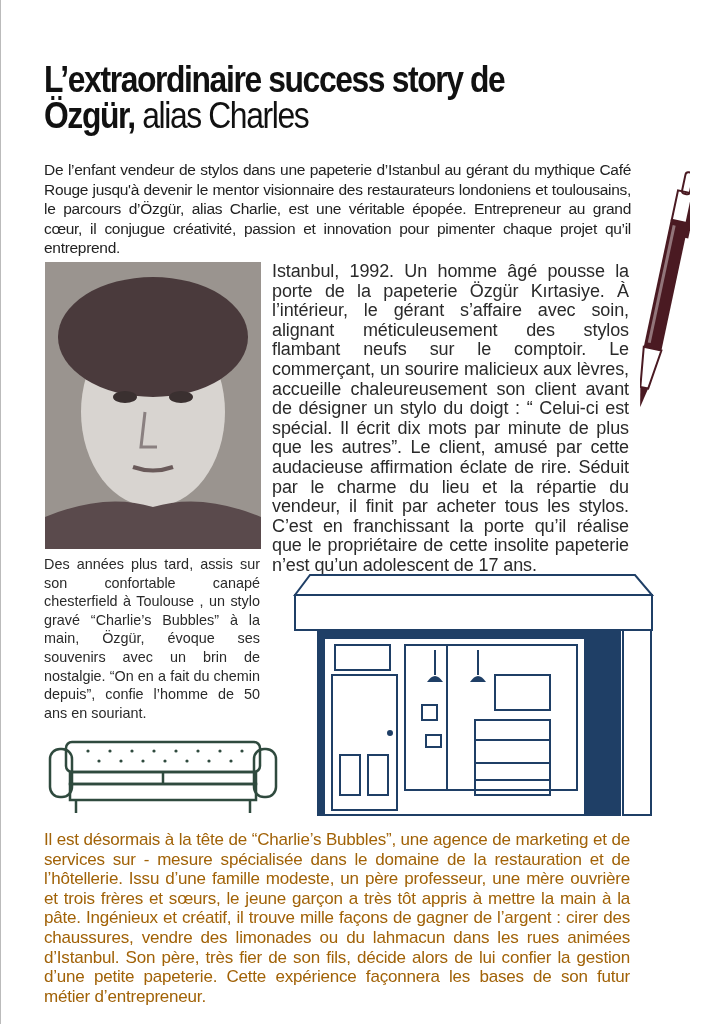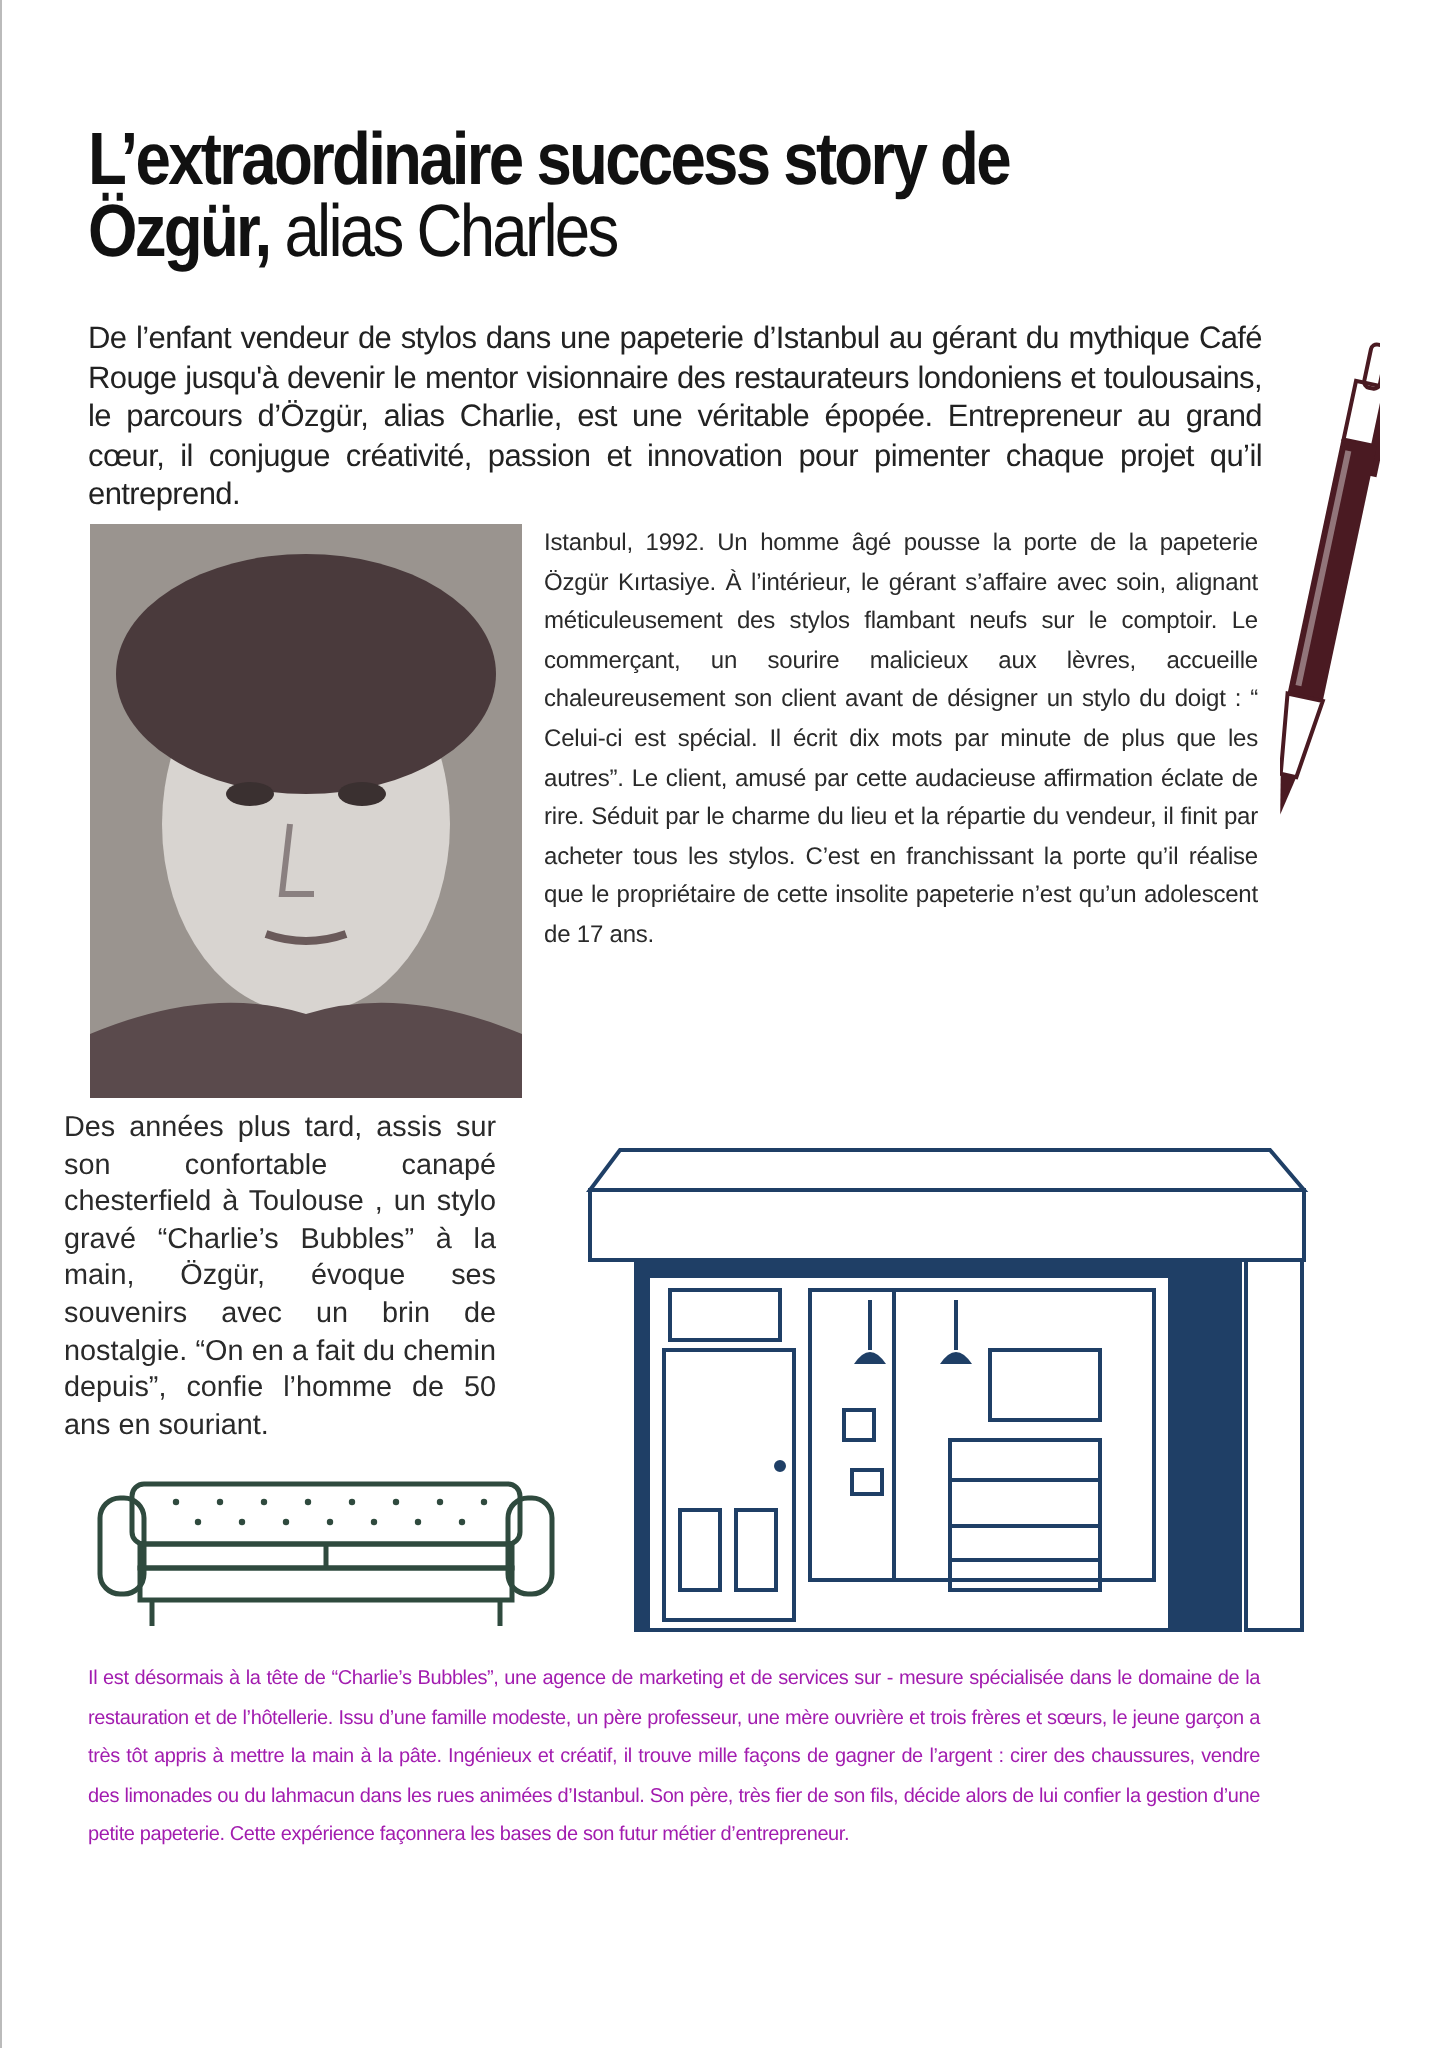--- a/index.html
+++ b/index.html
@@ -1,23 +1,23 @@
 <!DOCTYPE html>
 <html><head>
 <meta charset="utf-8">
 <style>
   html, body { margin:0; padding:0; }
   body { width:725px; height:1024px; background:#fff; position:relative; overflow:hidden; font-family:"Liberation Sans", sans-serif; color:#2a2a2a; }
   .edge { position:absolute; left:0; top:0; width:1px; height:1024px; background:#bbb; }
   .title { position:absolute; left:44px; top:62px; width:560px; font-family:"Liberation Sans Narrow","Liberation Sans", sans-serif; font-size:37px; line-height:36px; font-weight:bold; letter-spacing:-1.6px; color:#111; transform:scaleX(0.86); transform-origin:left top; white-space:nowrap; }
   .title .light { font-weight:normal; }
   .intro { position:absolute; left:44px; top:160px; width:587px; font-size:15.5px; line-height:19.5px; text-align:justify; color:#222; letter-spacing:-0.3px; }
-  .col-right { position:absolute; left:272px; top:262px; width:357px; font-size:12px; line-height:19.6px; text-align:justify; color:#2a2a2a; letter-spacing:-0.1px; }
-  .col-left { position:absolute; left:32px; top:555px; width:216px; font-size:14.4px; line-height:18.6px; text-align:justify; color:#2a2a2a; }
-  .bottom { position:absolute; left:44px; top:830px; width:586px; font-size:10px; line-height:19.6px; text-align:justify; color:#a21caf; letter-spacing:-0.2px; }
+  .col-right { position:absolute; left:272px; top:262px; width:357px; font-size:18px; line-height:19.6px; text-align:justify; color:#2a2a2a; letter-spacing:-0.1px; }
+  .col-left { position:absolute; left:44px; top:555px; width:216px; font-size:14.4px; line-height:18.6px; text-align:justify; color:#2a2a2a; }
+  .bottom { position:absolute; left:44px; top:830px; width:586px; font-size:17px; line-height:19.6px; text-align:justify; color:#a16207; letter-spacing:-0.2px; }
   .photo { position:absolute; left:45px; top:262px; width:216px; height:287px; background:radial-gradient(ellipse at 50% 55%, #b8b4b0 0%, #8d8782 60%, #6a6460 100%); overflow:hidden; }
   .pen { position:absolute; left:640px; top:165px; width:50px; height:260px; }
   .sofa { position:absolute; left:48px; top:737px; width:230px; height:80px; }
   .shop { position:absolute; left:290px; top:570px; width:370px; height:250px; }
 </style>
 </head>
 <body>
 
 <div class="edge"></div>
 

